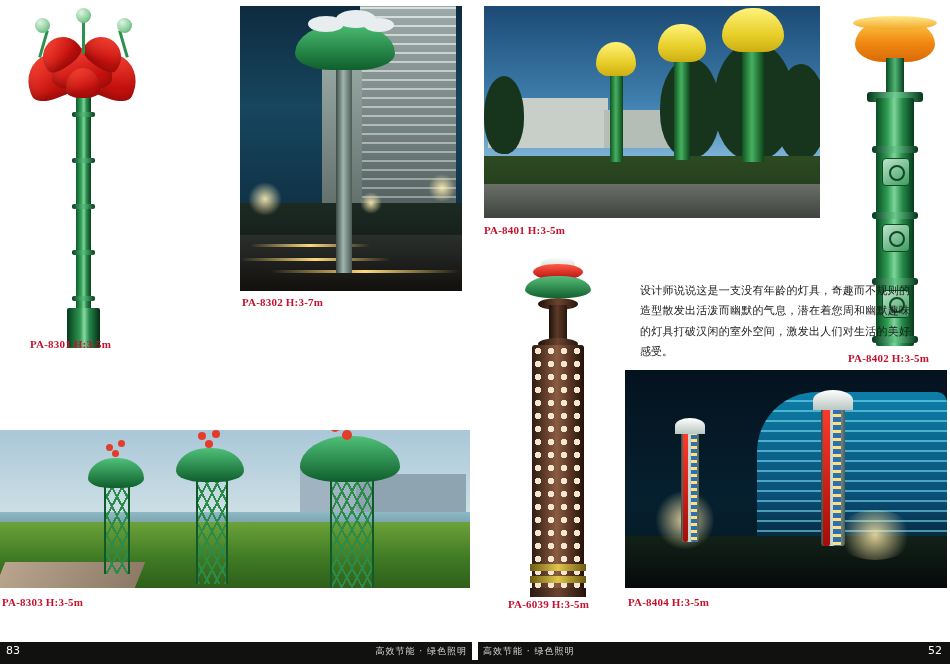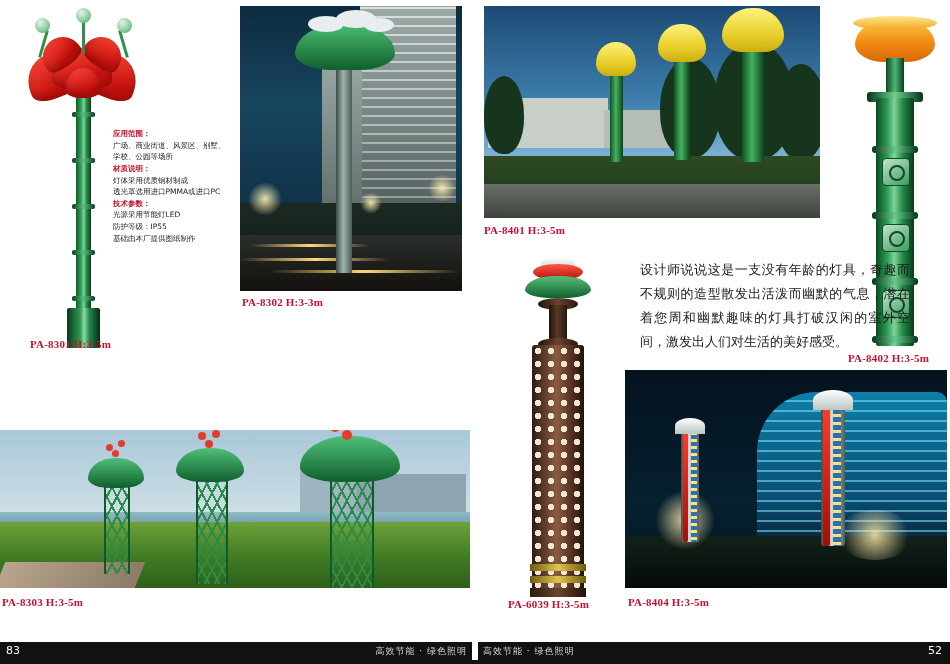--- a/index.html
+++ b/index.html
@@ -30,22 +30,22 @@
   .footer .txtL{position:absolute;right:8px;top:3px;color:#d8d8d8;font-size:9px;letter-spacing:1px;}
   .footer .txtR{position:absolute;left:8px;top:3px;color:#d8d8d8;font-size:9px;letter-spacing:1px;}
   .footer .gut{position:absolute;left:472px;top:0;width:6px;height:18px;background:#fff;}
 
   
   .spec{position:absolute;font-size:7.5px;line-height:1.55;color:#1a1a1a;}
   .spec .sh{color:#c8102e;font-weight:bold;}
 
   
   .note{
-    position:absolute;font-size:13px;line-height:1.85;color:#1a1a1a;
-    width:270px;text-align:justify;
+    position:absolute;font-size:11px;line-height:1.85;color:#1a1a1a;
+    width:270px;text-align:justify;margin-top:23px;
   }
 
   
   .l8301{position:absolute;left:18px;top:8px;width:130px;height:340px;}
   .l8301 .pole{
     position:absolute;left:58px;top:88px;width:15px;height:250px;
     background:linear-gradient(90deg,#0b5b2a,#35a35a 35%,#7fd39a 52%,#2b8c4c 70%,#07401e);
     border-radius:2px;
   }
   .l8301 .ring{position:absolute;left:54px;width:23px;height:5px;background:linear-gradient(90deg,#07401e,#57bf7d,#07401e);border-radius:2px;}
@@ -238,32 +238,20 @@
     <div class="petal" style="left:48px;top:60px;width:34px;height:30px"></div>
 
     <div class="stem" style="left:24px;top:22px;height:28px;transform:rotate(16deg)"></div>
     <div class="stem" style="left:64px;top:10px;height:36px"></div>
     <div class="stem" style="left:104px;top:22px;height:28px;transform:rotate(-16deg)"></div>
     <div class="bulb" style="left:17px;top:10px"></div>
     <div class="bulb" style="left:58px;top:0px"></div>
     <div class="bulb" style="left:99px;top:10px"></div>
   </div>
 
-  <div class="spec" style="left:113px;top:128px;">
-    <div class="sh">应用范围：</div>
-    <div>广场、商业街道、风景区、别墅、</div>
-    <div>学校、公园等场所</div>
-    <div class="sh">材质说明：</div>
-    <div>灯体采用优质钢材制成</div>
-    <div>透光罩选用进口PMMA或进口PC</div>
-    <div class="sh">技术参数：</div>
-    <div>光源采用节能灯LED</div>
-    <div>防护等级：IP55</div>
-    <div>基础由本厂提供图纸制作</div>
-  </div>
 
   <div class="cap abs" style="left:30px;top:338px">PA-8301 H:3-5m</div>
 
   <div class="photo" id="p8302">
     <div class="bg"></div>
     <div class="tower"></div>
     <div class="tower2"></div>
     <div class="ground"></div>
     <div class="road"></div>
     <div class="streak" style="left:0;bottom:30px;width:150px"></div>
@@ -271,21 +259,21 @@
     <div class="streak" style="left:10px;bottom:44px;width:120px"></div>
     <div class="glow" style="left:8px;top:176px;width:34px;height:34px"></div>
     <div class="glow" style="left:188px;top:168px;width:28px;height:28px"></div>
     <div class="glow" style="left:120px;top:186px;width:22px;height:22px"></div>
     <div class="pole"></div>
     <div class="fl"></div>
     <div class="cloud" style="left:68px;top:10px;width:36px;height:16px"></div>
     <div class="cloud" style="left:96px;top:4px;width:40px;height:18px"></div>
     <div class="cloud" style="left:124px;top:12px;width:30px;height:14px"></div>
   </div>
-  <div class="cap abs" style="left:242px;top:296px">PA-8302 H:3-3m</div>
+  <div class="cap abs" style="left:242px;top:296px">PA-8302 H:3-7m</div>
 
   <div class="photo" id="p8401">
     <div class="sky"></div>
     <div class="bldg" style="left:4px;top:92px;width:120px;height:50px"></div>
     <div class="bldg" style="left:120px;top:104px;width:70px;height:38px;background:#b4bdb6"></div>
     <div class="tree" style="left:176px;top:52px;width:60px;height:100px"></div>
     <div class="tree" style="left:230px;top:36px;width:80px;height:118px"></div>
     <div class="tree" style="left:292px;top:58px;width:50px;height:96px"></div>
     <div class="tree" style="left:0px;top:70px;width:40px;height:78px"></div>
     <div class="ground"></div>

